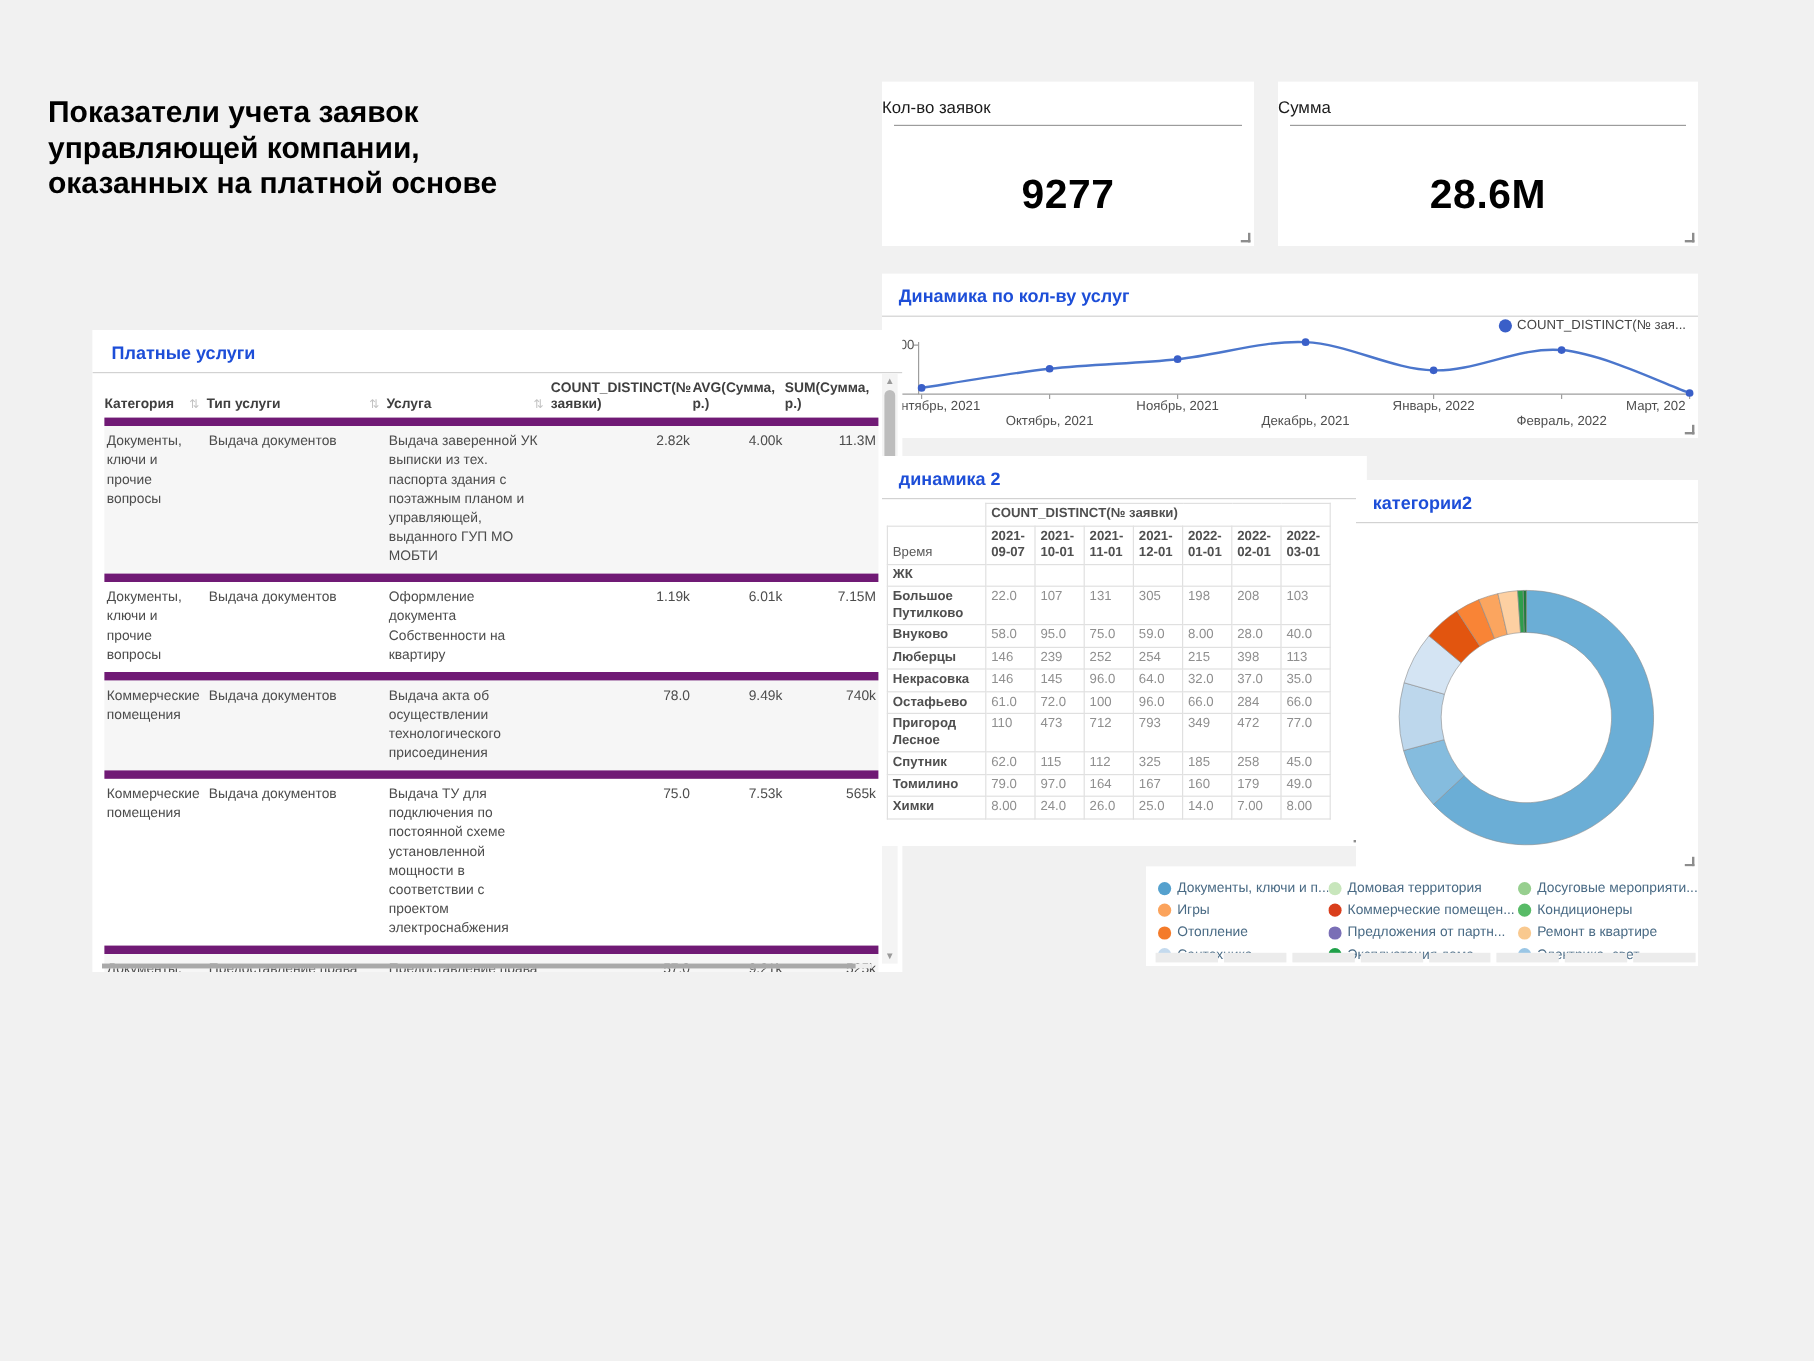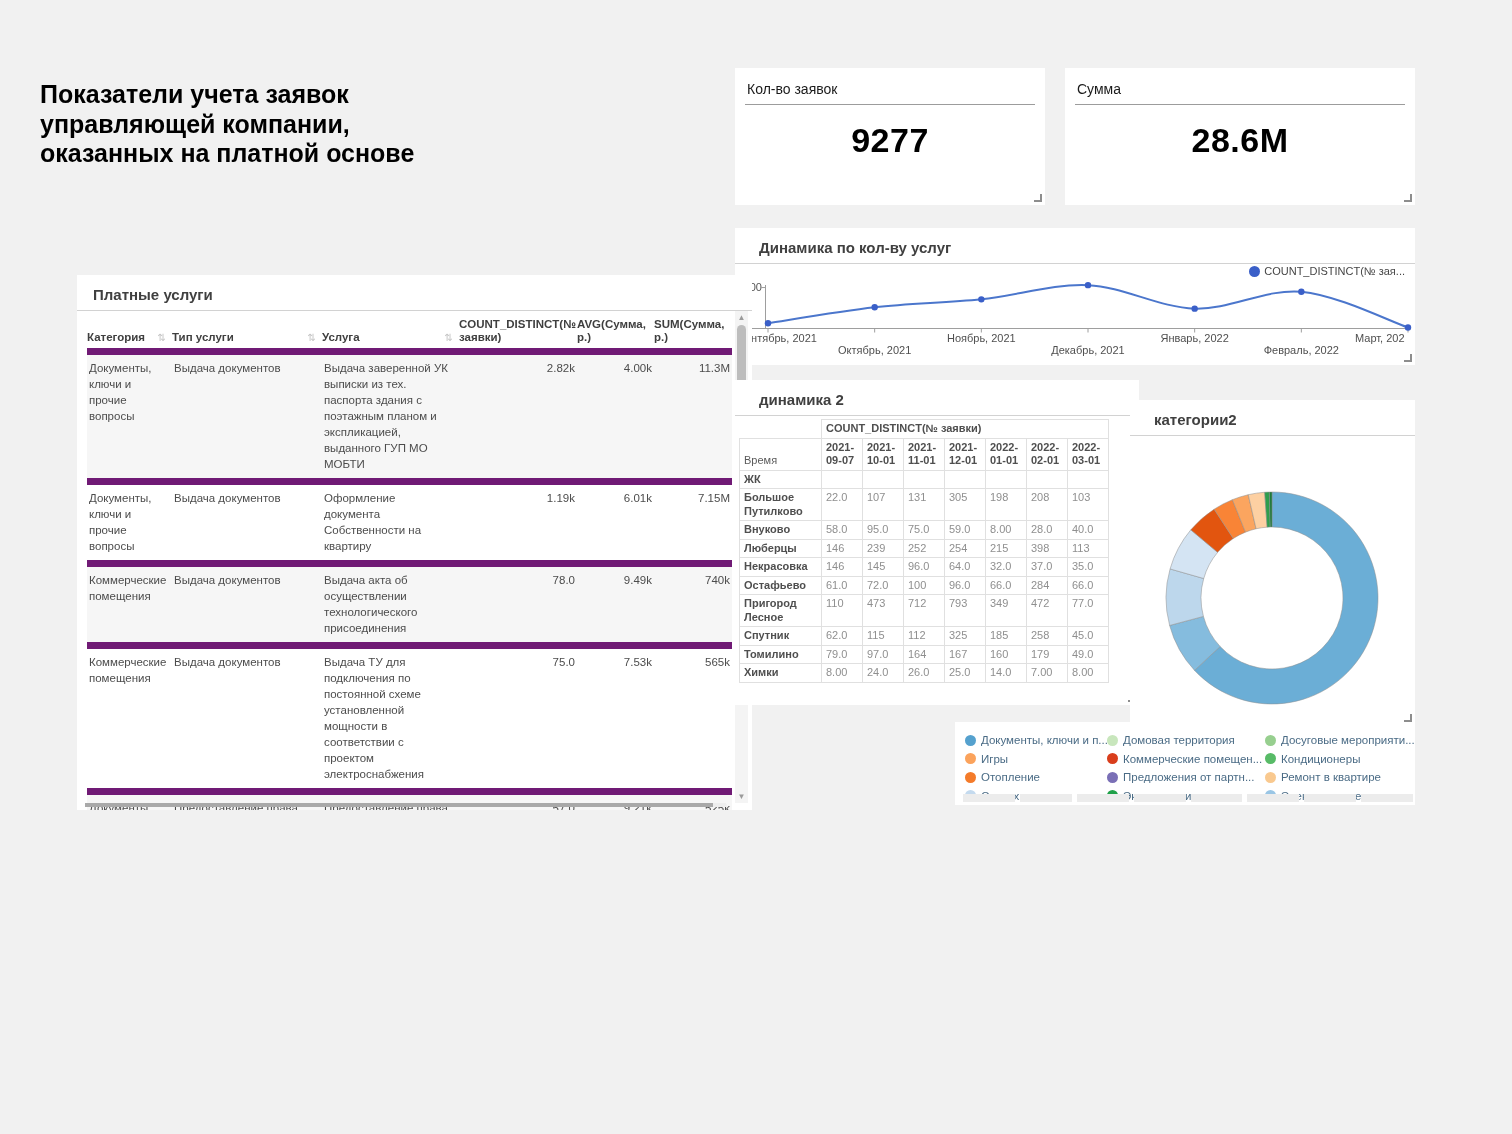--- a/index.html
+++ b/index.html
@@ -3,31 +3,31 @@
 <meta charset="utf-8">
 <style>
   html,body{margin:0;padding:0;}
   body{
     width:1512px;height:1134px;position:relative;overflow:hidden;
     background:#f1f1f1;
     font-family:"Liberation Sans","DejaVu Sans",sans-serif;
     -webkit-font-smoothing:antialiased;
   }
   .panel{position:absolute;background:#fff;}
-  .panel-title{font-weight:bold;font-size:15px;color:#404040;padding:11px 24px 7px;white-space:nowrap;overflow:hidden;}
+  .panel-title{font-weight:bold;font-size:15px;color:#1d4ed8;padding:11px 14px 7px;white-space:nowrap;overflow:hidden;}
   .rule{border-bottom:1px solid #d2d2d2;}
   .rh{position:absolute;right:3px;bottom:3px;width:6px;height:6px;
       border-right:2px solid #8d8d8d;border-bottom:2px solid #8d8d8d;}
   
   #main-title{position:absolute;left:40px;top:80px;width:420px;font-size:25px;line-height:29.5px;
       font-weight:bold;color:#000;white-space:pre-line;}
   
-  .kpi-title{font-size:14px;color:#1a1a1a;padding:13px 12px 7px;}
+  .kpi-title{font-size:14px;color:#1a1a1a;padding:13px 0 7px;}
   .kpi-rule{margin:0 10px;border-bottom:1px solid #9c9c9c;}
-  .kpi-value{text-align:center;font-size:34px;font-weight:bold;color:#000;margin-top:16px;letter-spacing:.5px;}
+  .kpi-value{text-align:center;font-size:34px;font-weight:bold;color:#000;margin-top:38px;letter-spacing:.5px;}
   
   #line-legend{position:absolute;right:10px;top:37px;display:flex;align-items:center;gap:4px;
       font-size:11px;color:#454545;}
   #line-legend .dot{width:11px;height:11px;border-radius:50%;}
   #line-svg{position:absolute;left:0;top:0;}
   
   .svc-grid{display:grid;grid-template-columns:85px 150px 137px 118px 77px 78px;}
   #svc-header{position:absolute;left:10px;top:36px;width:645px;height:37px;align-items:end;}
   .svc-h{position:relative;font-size:11.5px;font-weight:bold;color:#3f3f3f;line-height:13px;
       padding:0 8px 4px 0;overflow:hidden;}
@@ -129,21 +129,21 @@
       <div class="svc-h"><span>Тип услуги</span><span class="sort">⇅</span></div>
       <div class="svc-h"><span>Услуга</span><span class="sort">⇅</span></div>
       <div class="svc-h"><span>COUNT_DISTINCT(№ заявки)</span></div>
       <div class="svc-h"><span>AVG(Сумма, р.)</span></div>
       <div class="svc-h"><span>SUM(Сумма, р.)</span></div>
     </div>
   <div id="svc-body">
       <div class="svc-row svc-grid">
         <div class="svc-cell">Документы, ключи и прочие вопросы</div>
         <div class="svc-cell">Выдача документов</div>
-        <div class="svc-cell">Выдача заверенной УК выписки из тех. паспорта здания с поэтажным планом и экспликацией, выданного ГУП МО МОБТИ</div>
+        <div class="svc-cell">Выдача заверенной УК выписки из тех. паспорта здания с поэтажным планом и управляющей, выданного ГУП МО МОБТИ</div>
         <div class="svc-cell num">2.82k</div>
         <div class="svc-cell num">4.00k</div>
         <div class="svc-cell num">11.3M</div>
       </div>
       <div class="svc-row svc-grid">
         <div class="svc-cell">Документы, ключи и прочие вопросы</div>
         <div class="svc-cell">Выдача документов</div>
         <div class="svc-cell">Оформление документа Собственности на квартиру</div>
         <div class="svc-cell num">1.19k</div>
         <div class="svc-cell num">6.01k</div>

